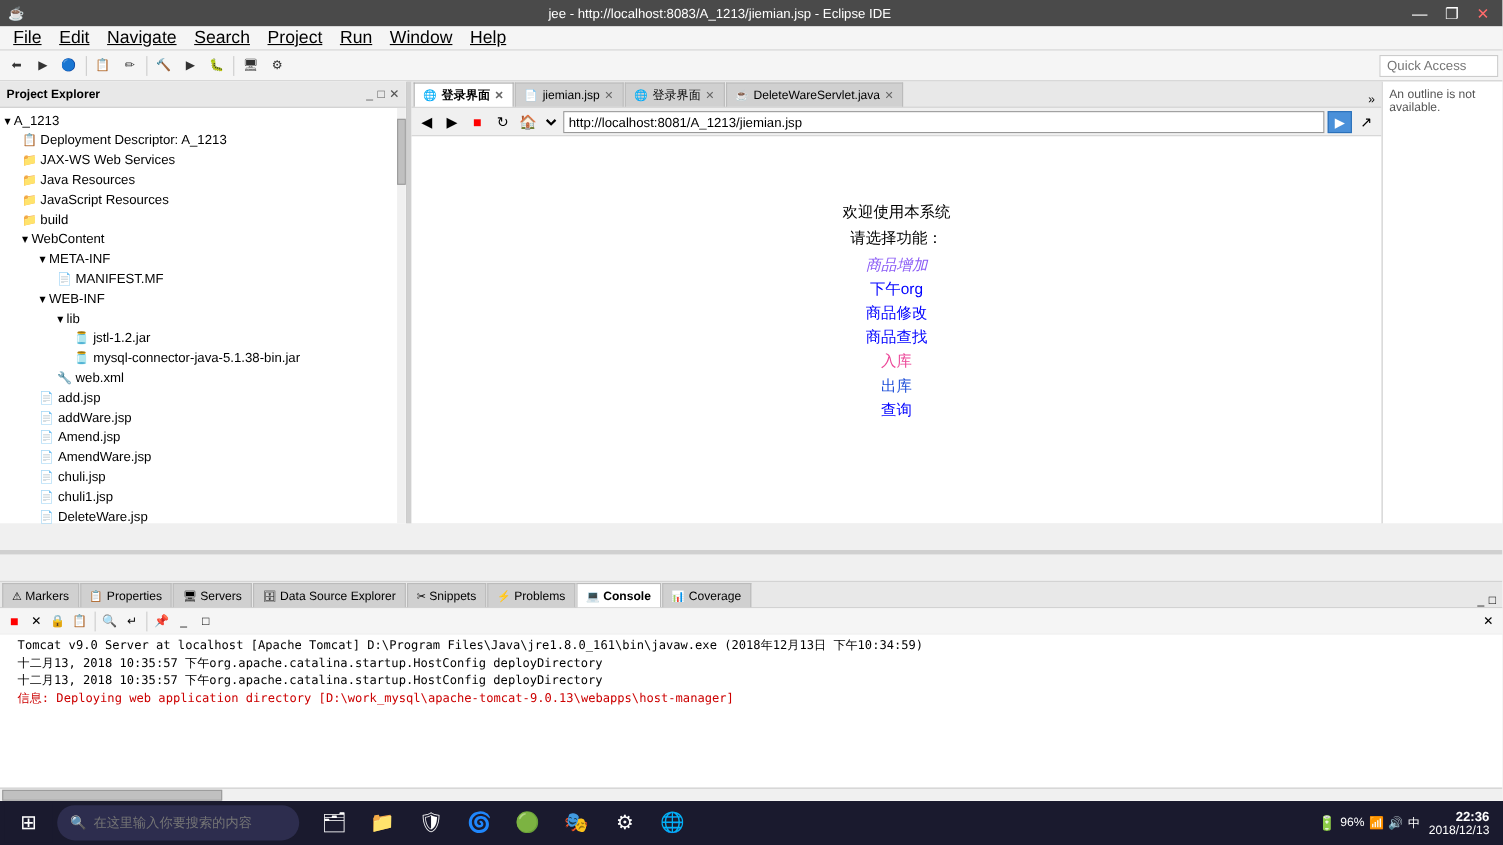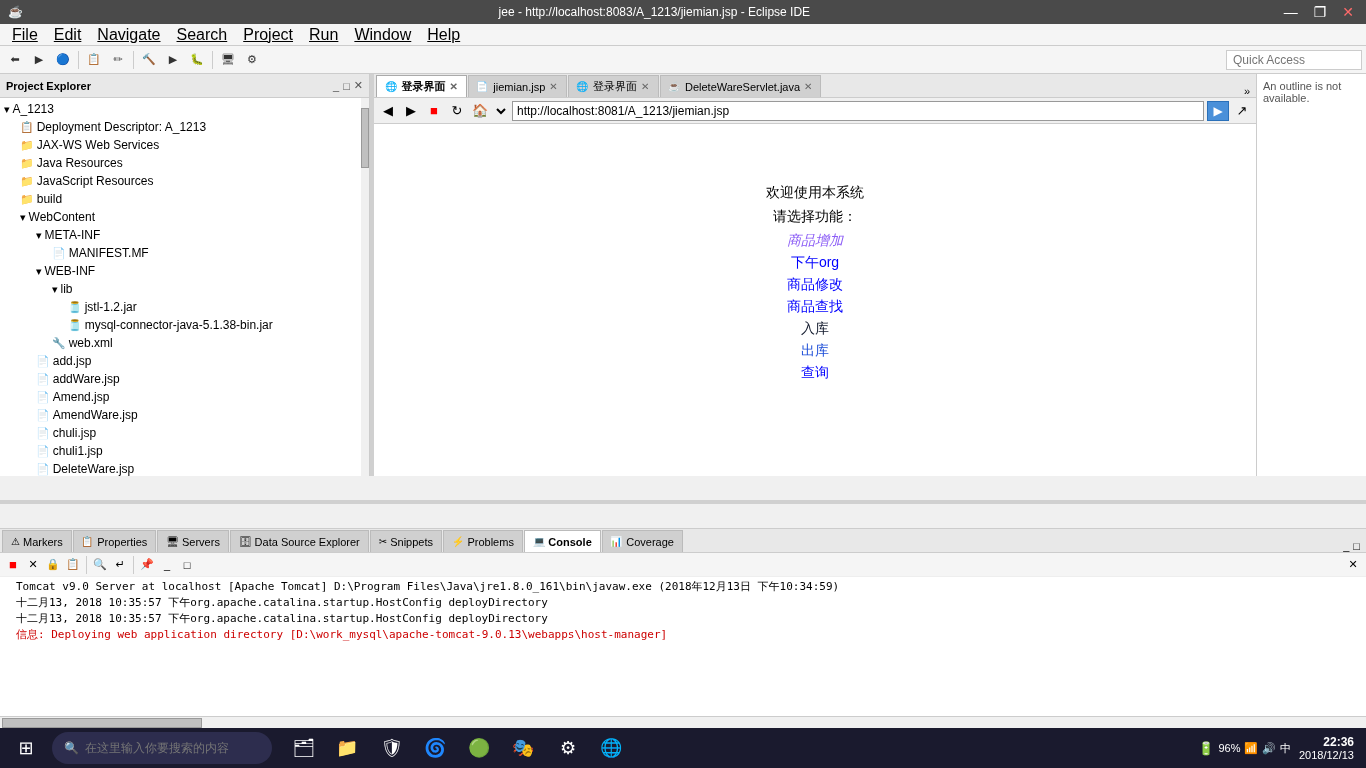--- a/index.html
+++ b/index.html
@@ -59,21 +59,21 @@
       color: #333;
     }
     .toolbar-sep { width: 1px; height: 18px; background: #ccc; margin: 0 2px; }
     .toolbar-quick-access {
       margin-left: auto;
       border: 1px solid #ccc;
       background: #fff;
       padding: 2px 6px;
       font-size: 12px;
       height: 20px;
-      width: 136px;
+      width: 108px;
     }
 
     
     .project-explorer {
       width: 370px;
       min-width: 370px;
       background: #fff;
       border-right: 1px solid #ccc;
       display: flex;
       flex-direction: column;
@@ -591,21 +591,21 @@
           <button class="browser-btn">↗</button>
         </div>
 
         <div class="web-content" id="web-content">
     <div style="margin-bottom:6px;font-size:14px;">欢迎使用本系统</div>
     <div style="margin-bottom:4px;font-size:14px;">请选择功能：</div>
     <a href="#" style="color:#8b5cf6;font-style:italic;">商品增加</a>
             <a href="#" style="color:#0000ff;">下午org</a>
             <a href="#" style="color:#0000ff;">商品修改</a>
             <a href="#" style="color:#0000ff;">商品查找</a>
-            <a href="#" style="color:#0f172a;">入库</a>
+            <a href="#" style="color:#ec4899;">入库</a>
             <a href="#" style="color:#1d4ed8;">出库</a>
             <a href="#" style="color:#0000ff;">查询</a>
   </div>
       </div>
 
       <div class="right-panel">
         <span>An outline is not available.</span>
       </div>
     </div>
 

